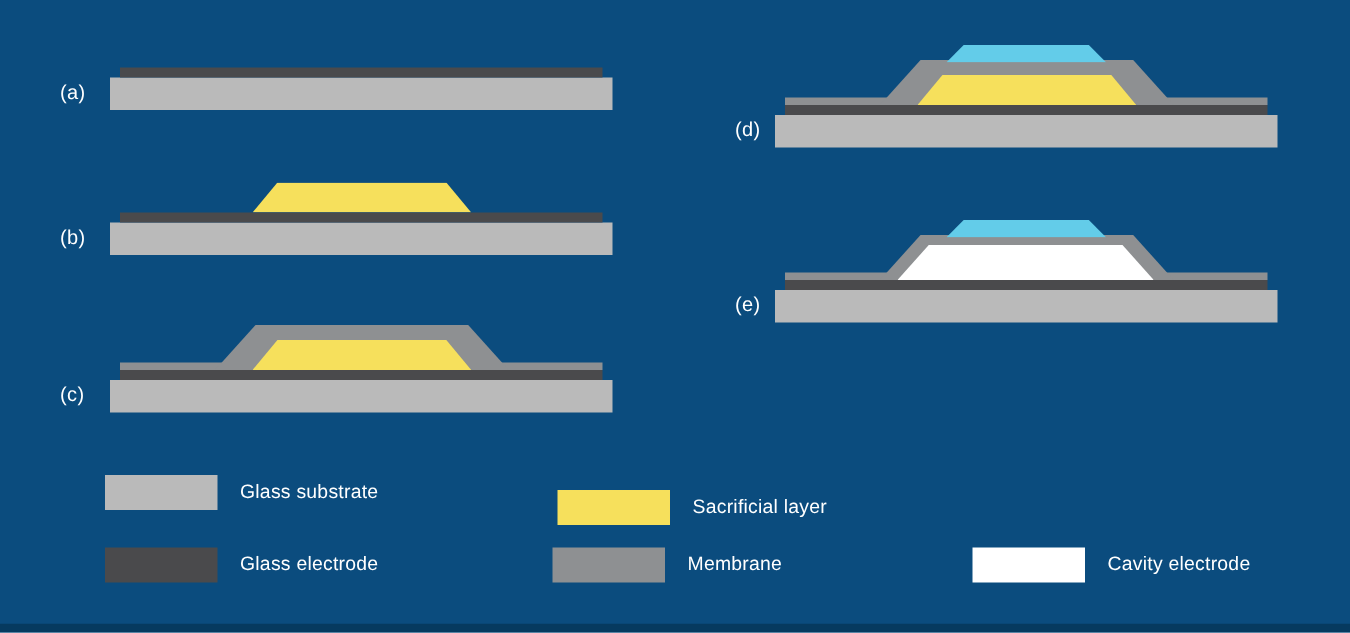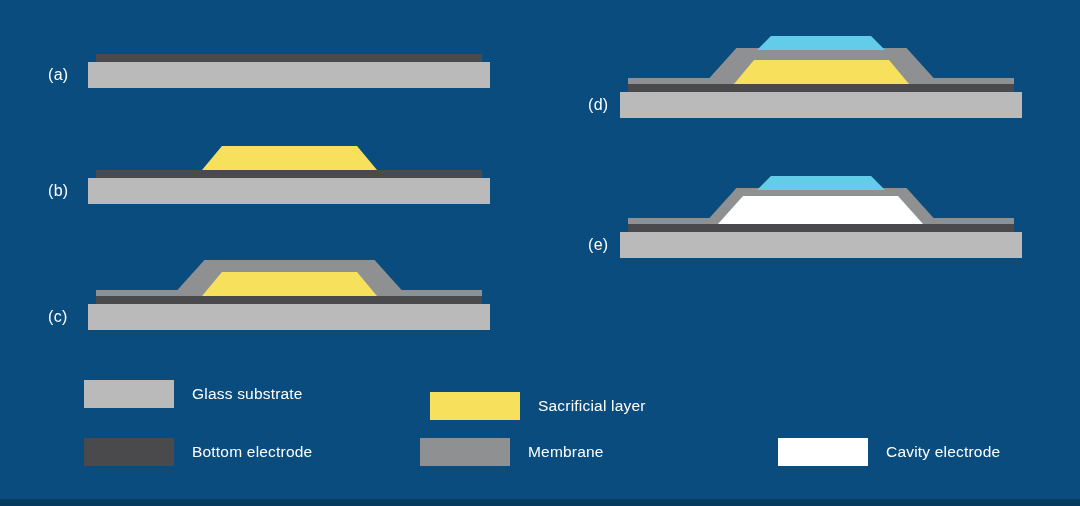--- a/index.html
+++ b/index.html
@@ -84,28 +84,28 @@
     <div class="layer cavity"></div>
     <div class="layer telectrode"></div>
   </div>
 
   <div class="legend-item" style="left:84px; top:380px">
     <span class="swatch" style="background: rgb(186, 186, 186);"></span>
     <span class="legend-label">Glass substrate</span>
   </div>
   <div class="legend-item" style="left:84px; top:438px">
     <span class="swatch" style="background: rgb(74, 74, 76);"></span>
-    <span class="legend-label">Bottom electrode</span>
+    <span class="legend-label">Glass electrode</span>
   </div>
 
-  <div class="legend-item" style="left:430px; top:392px">
+  <div class="legend-item" style="left:446px; top:392px">
     <span class="swatch" style="background: rgb(246, 224, 92);"></span>
     <span class="legend-label">Sacrificial layer</span>
   </div>
-  <div class="legend-item" style="left:420px; top:438px">
+  <div class="legend-item" style="left:442px; top:438px">
     <span class="swatch" style="background: rgb(142, 144, 146);"></span>
     <span class="legend-label">Membrane</span>
   </div>
 
   <div class="legend-item" style="left:778px; top:438px">
     <span class="swatch" style="background: rgb(255, 255, 255);"></span>
     <span class="legend-label">Cavity electrode</span>
   </div>
 
   <div class="footer-strip"></div>

